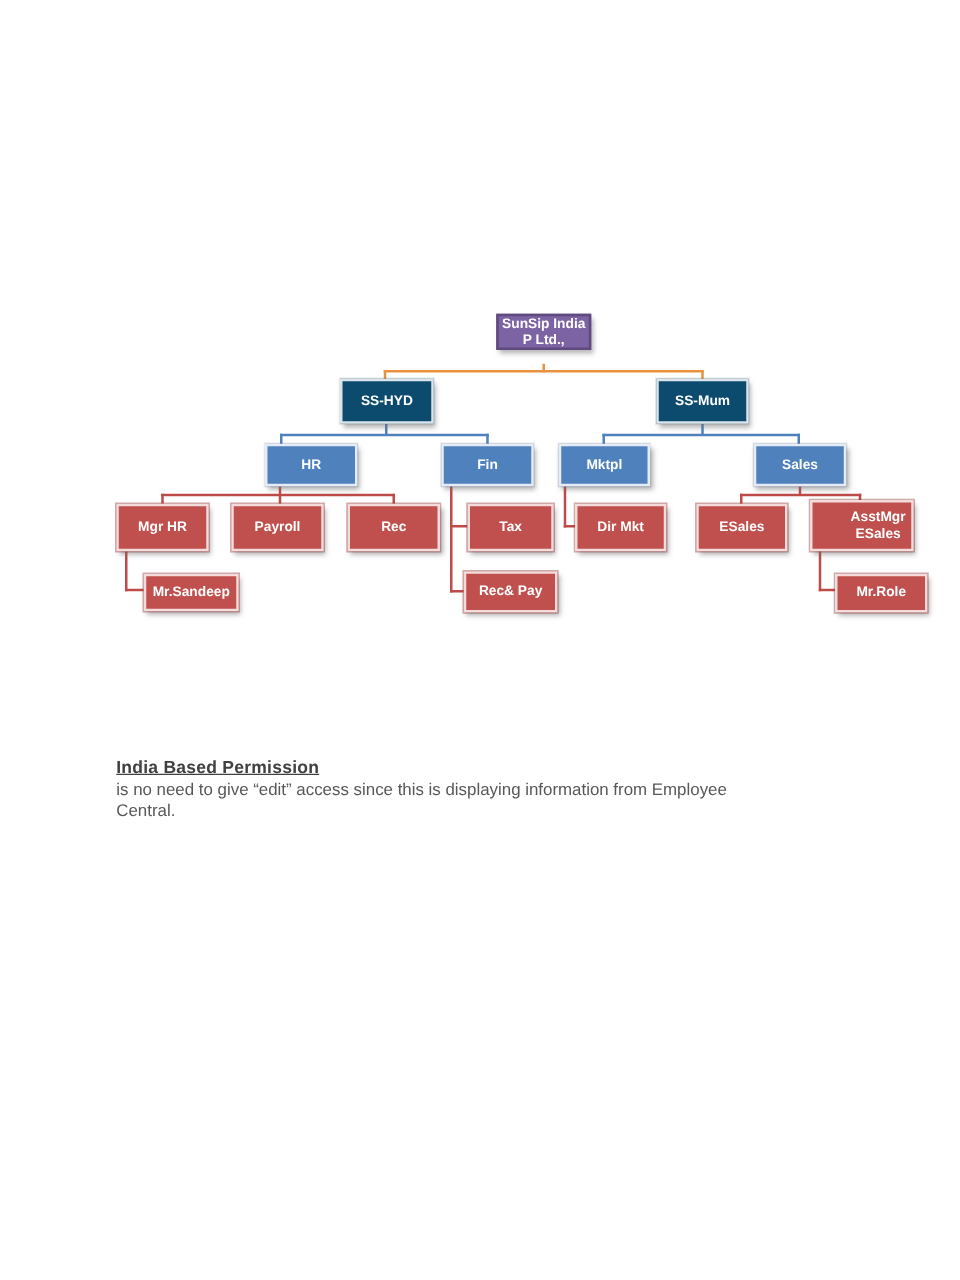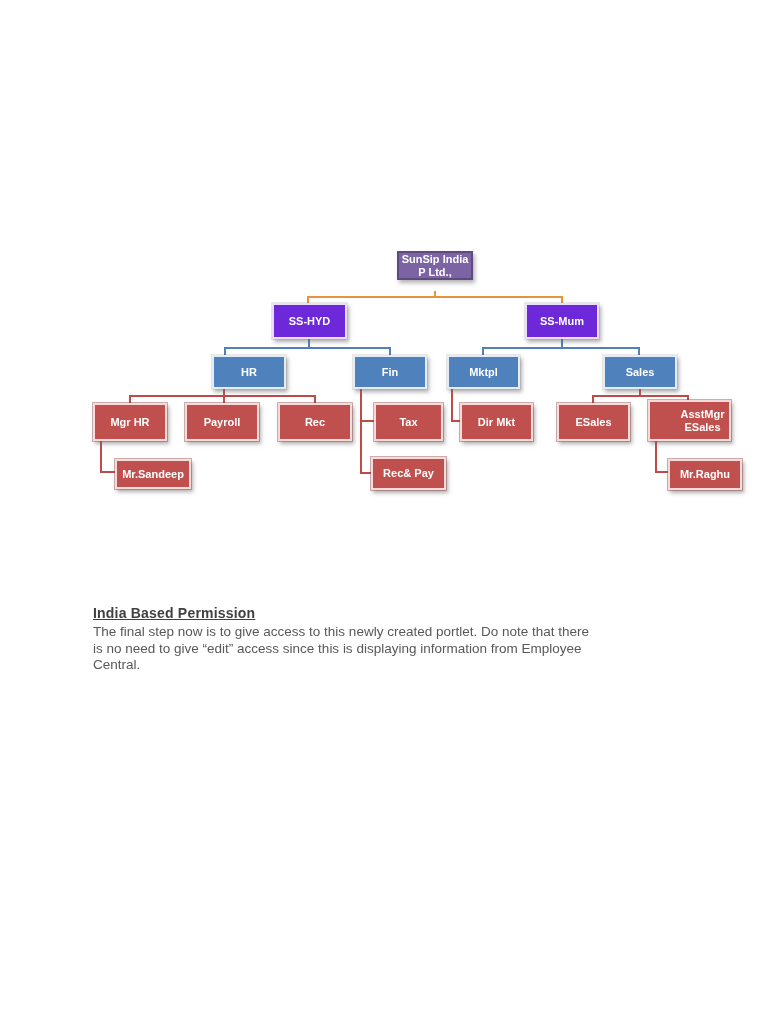--- a/index.html
+++ b/index.html
@@ -12,21 +12,21 @@
 
   
   .nd{
     position:absolute;display:flex;align-items:center;justify-content:center;text-align:center;
     color:#ffffff;font-size:11px;font-weight:600;line-height:1.15;
     border:2px solid rgba(255,255,255,0.85);
     box-shadow:2px 3px 4px rgba(110,110,110,0.55), 0 0 0 1px rgba(0,0,0,0.08);
     box-sizing:border-box;padding:1px 2px;
   }
   .lv1{background:#7C64A4;border:2px solid #5E4A7D;box-shadow:2px 3px 4px rgba(110,110,110,0.5);}
-  .lv2{background:#6d28d9;}
+  .lv2{background:#0c4a6e;}
   .lv3{background:#4F81BD;}
   .lv4{background:#C0504D;border:2px solid rgba(255,255,255,0.8);outline:1px solid rgba(160,60,57,0.35);}
 
   
   .cn{position:absolute;}
   .co{background:#E8923F;}
   .cb{background:#4F81BD;}
   .cr{background:#BE4B48;}
 
   
@@ -97,24 +97,23 @@
     <div class="nd lv4" style="left:93px;top:403px;width:74px;height:38px;">Mgr HR</div>
     <div class="nd lv4" style="left:185px;top:403px;width:74px;height:38px;">Payroll</div>
     <div class="nd lv4" style="left:278px;top:403px;width:74px;height:38px;">Rec</div>
     <div class="nd lv4" style="left:374px;top:403px;width:69px;height:38px;">Tax</div>
     <div class="nd lv4" style="left:460px;top:403px;width:73px;height:38px;">Dir Mkt</div>
     <div class="nd lv4" style="left:557px;top:403px;width:73px;height:38px;">ESales</div>
     <div class="nd lv4" style="left:648px;top:400px;width:83px;height:41px;padding-left:28px;">AsstMgr ESales</div>
 
     <div class="nd lv4" style="left:115px;top:459px;width:76px;height:30px;">Mr.Sandeep</div>
     <div class="nd lv4" style="left:371px;top:457px;width:75px;height:33px;">Rec&amp; Pay</div>
-    <div class="nd lv4" style="left:668px;top:459px;width:74px;height:31px;">Mr.Raghu</div>
+    <div class="nd lv4" style="left:668px;top:459px;width:74px;height:31px;">Mr.Role</div>
 
   </div>
 
   <div class="textblock">
     <div class="heading">India Based Permission</div>
-    <div class="bodyline">The final step now is to give access to this newly created portlet. Do note that there</div>
     <div class="bodyline">is no need to give “edit” access since this is displaying information from Employee</div>
     <div class="bodyline">Central.</div>
   </div>
 
 </div>
 
 </body></html>

